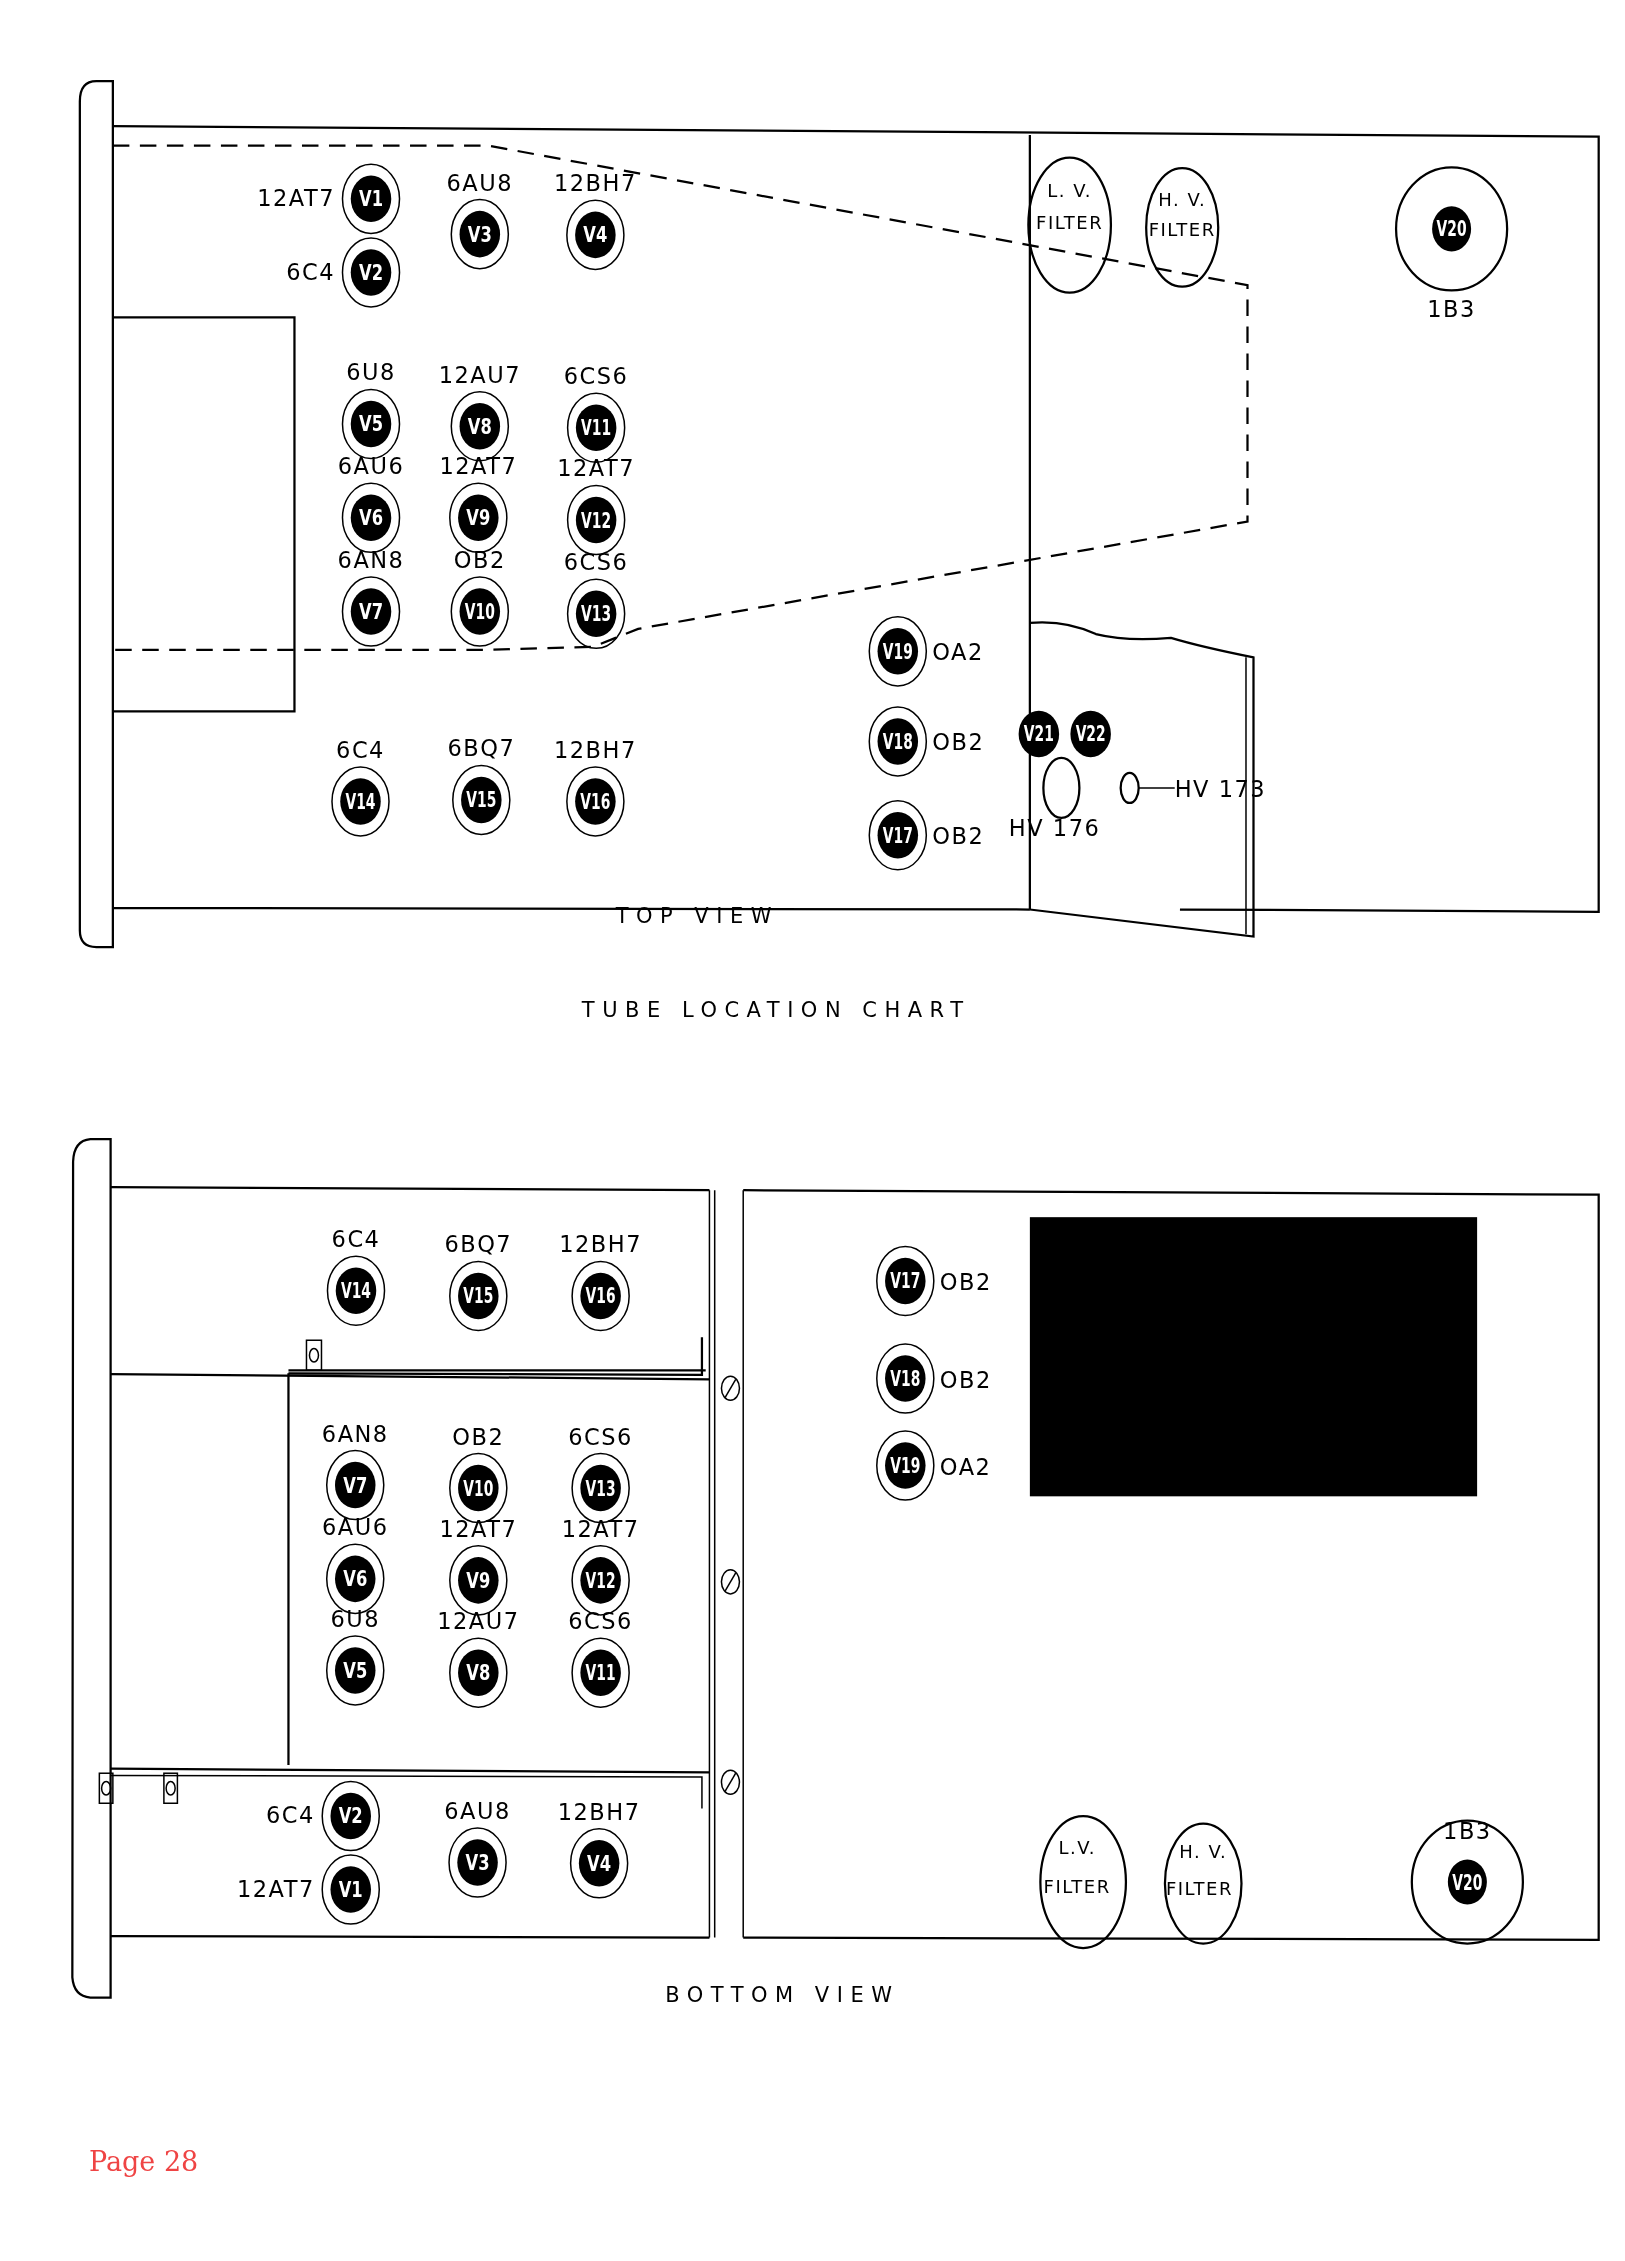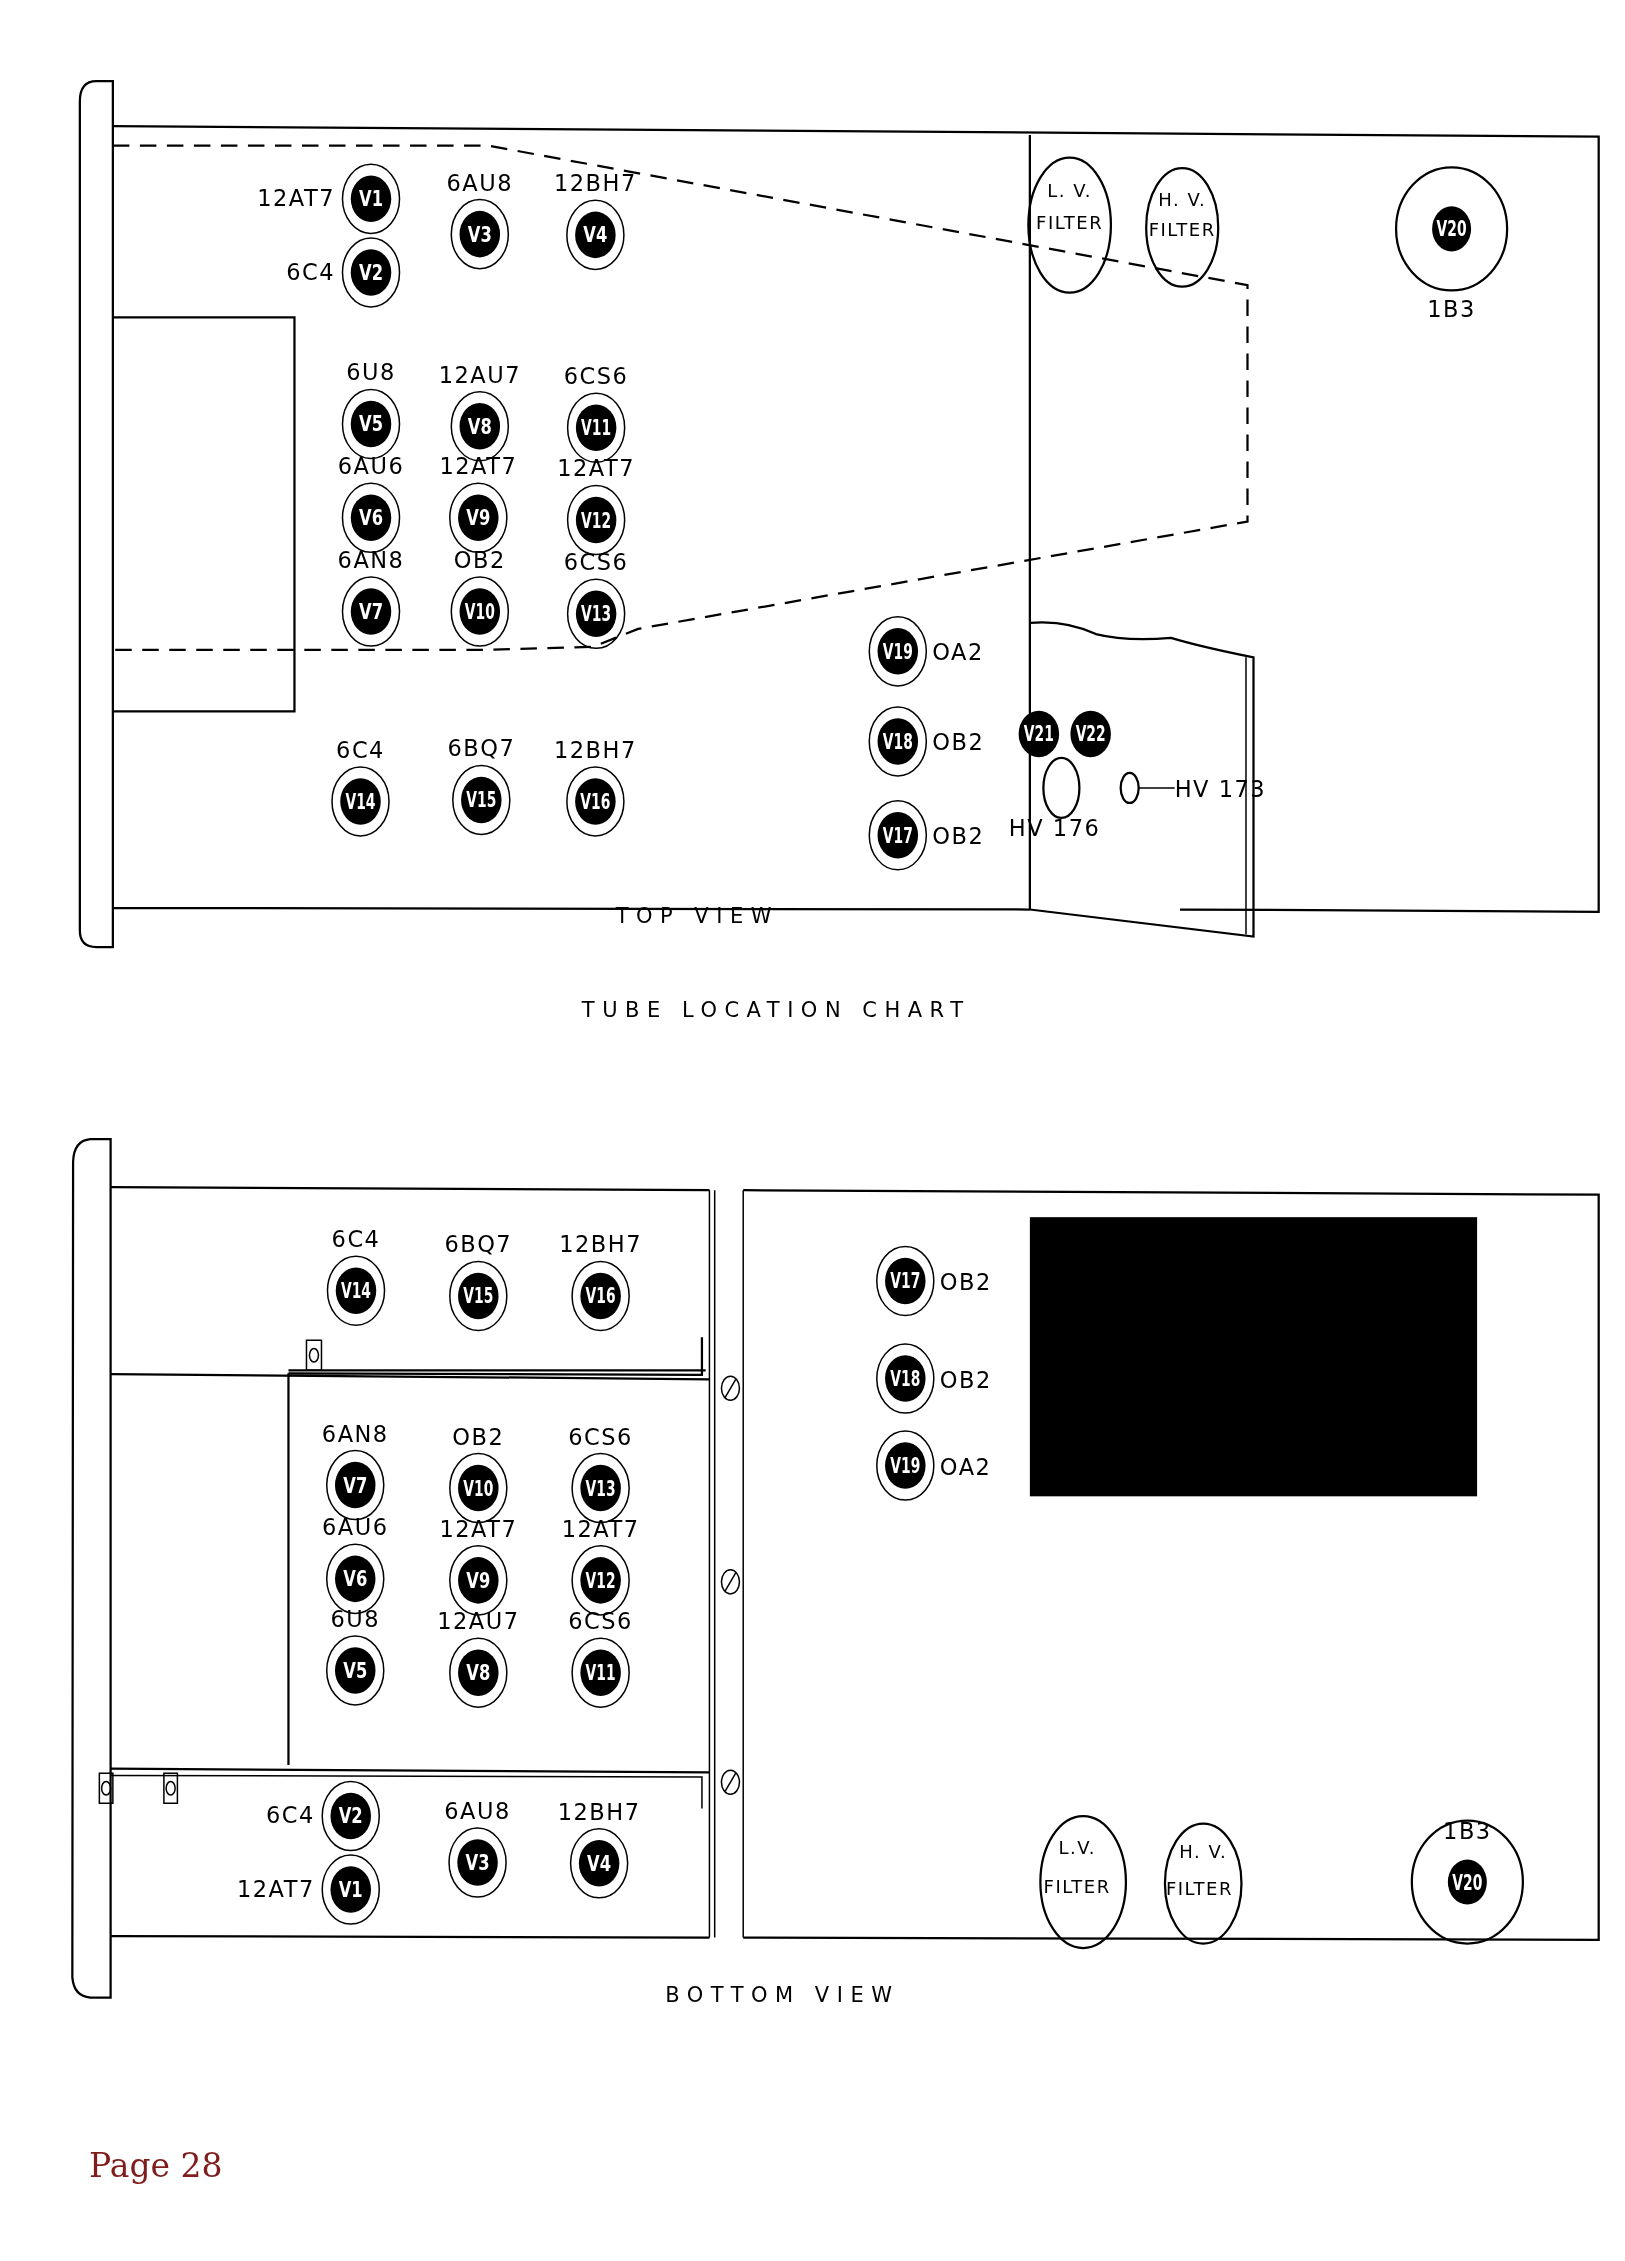--- a/index.html
+++ b/index.html
@@ -5,21 +5,21 @@
   html, body { margin: 0; padding: 0; background: #ffffff; }
   body { width: 1626px; height: 2261px; position: relative; overflow: hidden; }
   svg { position: absolute; left: 0; top: 0; }
   .ln { stroke: #000; stroke-width: 3; fill: none; }
   .thin { stroke: #000; stroke-width: 2; fill: none; }
   .dash { stroke: #000; stroke-width: 3; fill: none; stroke-dasharray: 22 14; }
   .lbl { font-family: "DejaVu Sans", sans-serif; font-size: 30px; fill: #000; letter-spacing: 2px; }
   .cap { font-family: "DejaVu Sans", sans-serif; font-size: 28px; fill: #000; letter-spacing: 10px; }
   .vtxt { font-family: "DejaVu Sans Condensed", "DejaVu Sans", sans-serif; font-weight: bold; font-size: 28px; fill: #fff; }
   .ftxt { font-family: "DejaVu Sans", sans-serif; font-size: 24px; fill: #000; letter-spacing: 2px; }
-  .page { position: absolute; left: 89px; top: 2146px; font-family: "DejaVu Serif", serif; font-size: 33px; color: #7f1d1d; }
+  .page { position: absolute; left: 89px; top: 2146px; font-family: "DejaVu Serif", serif; font-size: 27px; color: #ef4444; }
 </style>
 </head>
 <body>
 
 <svg width="1626" height="2261" viewBox="0 0 2166 3013" xmlns="http://www.w3.org/2000/svg">
 
   <g>
 
     <path class="ln" d="M150,108 L128,108 Q106,108 106,135 L106,1240 Q106,1262 128,1262 L150,1262 Z"></path>
 

